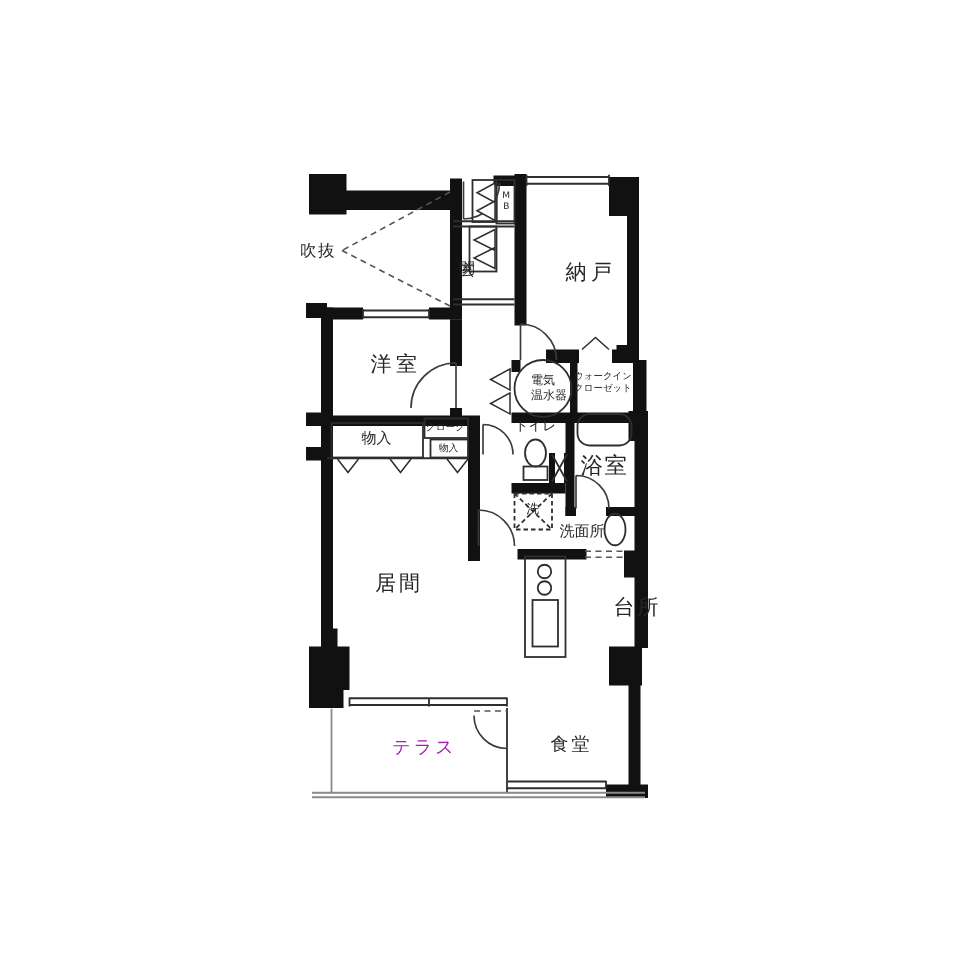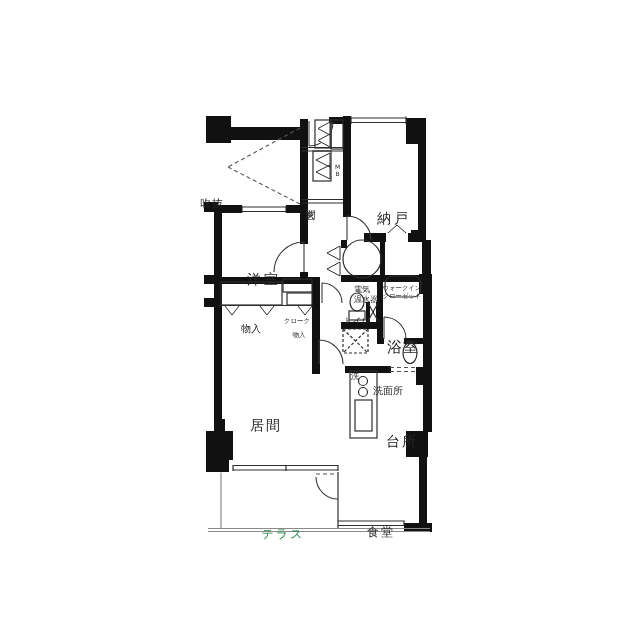--- a/index.html
+++ b/index.html
@@ -1,22 +1,22 @@
 <!DOCTYPE html>
 <html><head>
 <meta charset="utf-8">
 <style>
   html,body{margin:0;padding:0;background:#ffffff;}
   .canvas{position:relative;width:640px;height:640px;background:#ffffff;overflow:hidden;
           font-family:"DejaVu Sans",sans-serif;}
   .plan-svg{position:absolute;left:0;top:0;}
   .lbl{position:absolute;transform:translate(-50%,-50%);color:#262626;white-space:nowrap;
-       line-height:1;user-select:none;margin-top:36px;}
+       line-height:1;user-select:none;}
   .lbl.v{writing-mode:vertical-rl;text-orientation:upright;}
-  .lbl.lt{color:#15803d;}
+  .lbl.lt{color:#a21caf;}
 </style>
 </head>
 <body>
 
 <div class="canvas">
 
 <svg class="plan-svg" width="640" height="640" viewBox="0 0 640 640">
 
   <g fill="#111111">
     <rect x="206" y="116" width="25" height="27"></rect>
@@ -156,16 +156,16 @@
   <div class="lbl" style="left:402px;top:252px;font-size:6.3px">ウォークイン</div>
   <div class="lbl" style="left:402px;top:260px;font-size:6.3px">クローゼット</div>
   <div class="lbl" style="left:297px;top:285px;font-size:6.5px">クローク</div>
   <div class="lbl" style="left:299px;top:299px;font-size:6.5px">物入</div>
   <div class="lbl" style="left:251px;top:293px;font-size:10px">物入</div>
   <div class="lbl" style="left:357px;top:285px;font-size:9px">トイレ</div>
   <div class="lbl" style="left:403px;top:311px;font-size:15px;letter-spacing:1px">浴室</div>
   <div class="lbl" style="left:355px;top:340px;font-size:8.5px">洗</div>
   <div class="lbl" style="left:388px;top:355px;font-size:10px">洗面所</div>
   <div class="lbl" style="left:266px;top:389px;font-size:14px;letter-spacing:2px">居間</div>
-  <div class="lbl" style="left:402px;top:405px;font-size:14px;letter-spacing:2px">台所</div>
+  <div class="lbl" style="left:425px;top:405px;font-size:14px;letter-spacing:2px">台所</div>
   <div class="lbl lt" style="left:283px;top:498px;font-size:12px;letter-spacing:2px">テラス</div>
   <div class="lbl" style="left:381px;top:496px;font-size:12px;letter-spacing:2px">食堂</div>
 </div>
 
 </body></html>

